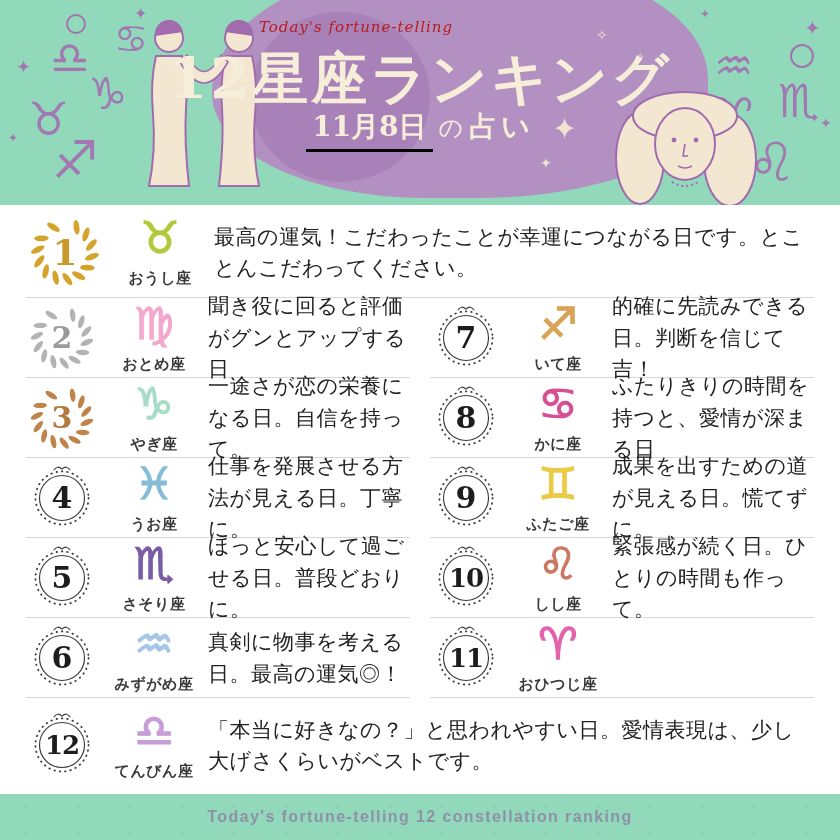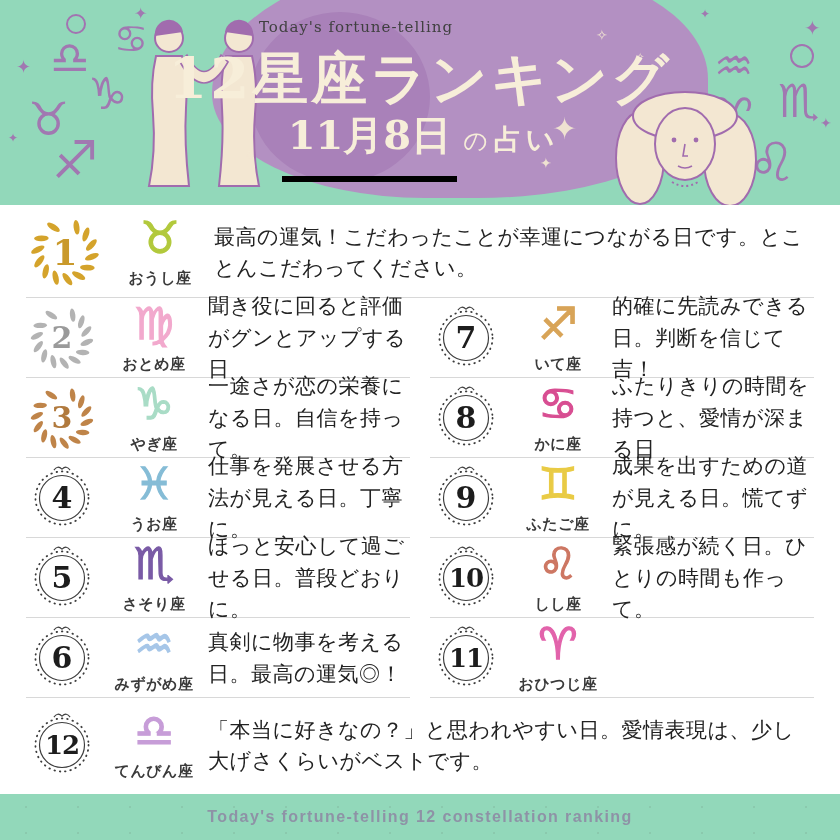--- a/index.html
+++ b/index.html
@@ -9,26 +9,26 @@
   
   .header{position:absolute;top:0;left:0;width:840px;height:205px;background:#92d8ba;overflow:hidden;}
   .deco{position:absolute;color:#a273b1;line-height:1;font-family:"DejaVu Sans",sans-serif;opacity:.95;}
   .deco.cream{color:#f3e7d2;}
   .orb{position:absolute;border:2px solid #a273b1;border-radius:50%;}
   .blob{position:absolute;left:212px;top:-36px;width:496px;height:234px;background:#b390c2;
     border-radius:50% 46% 52% 48% / 62% 55% 46% 50%;}
   .blob-inner{position:absolute;left:38px;top:48px;width:180px;height:170px;background:#a981b9;border-radius:50%;}
   .illu{position:absolute;}
   .script-caption{position:absolute;left:0;top:18px;width:712px;text-align:center;
-    font-family:"DejaVu Serif",serif;font-size:15px;letter-spacing:1px;color:#404040;}
+    font-family:"DejaVu Serif",serif;font-style:italic;font-size:15px;letter-spacing:1px;color:#b91c1c;}
   .title{position:absolute;left:0;top:42px;width:840px;margin:0;text-align:center;
     font-family:"DejaVu Serif",serif;font-weight:700;font-size:56px;letter-spacing:3px;color:#f7eed9;}
   .subtitle{position:absolute;left:0;top:108px;width:840px;text-align:center;color:#f7eed9;
     font-family:"DejaVu Serif",serif;}
-  .subtitle .date{font-size:40px;font-weight:700;border-bottom:6px solid #000000;padding:0 6px 18px;}
+  .subtitle .date{font-size:28px;font-weight:700;border-bottom:3px solid #000000;padding:0 6px 6px;}
   .subtitle .particle{font-size:24px;margin:0 6px;}
   .subtitle .fortune{font-size:28px;font-weight:700;letter-spacing:4px;}
 
   
   .main{position:absolute;top:205px;left:0;right:0;bottom:46px;background:#fff;padding:2px 26px 0;}
   .row{display:flex;align-items:center;}
   .row-full1{height:90px;border-bottom:1px solid #d8d8d8;}
   .row-full12{height:94px;}
   .cols{display:grid;grid-template-columns:1fr 1fr;grid-template-rows:repeat(5,80px);
     grid-auto-flow:column;column-gap:20px;}

